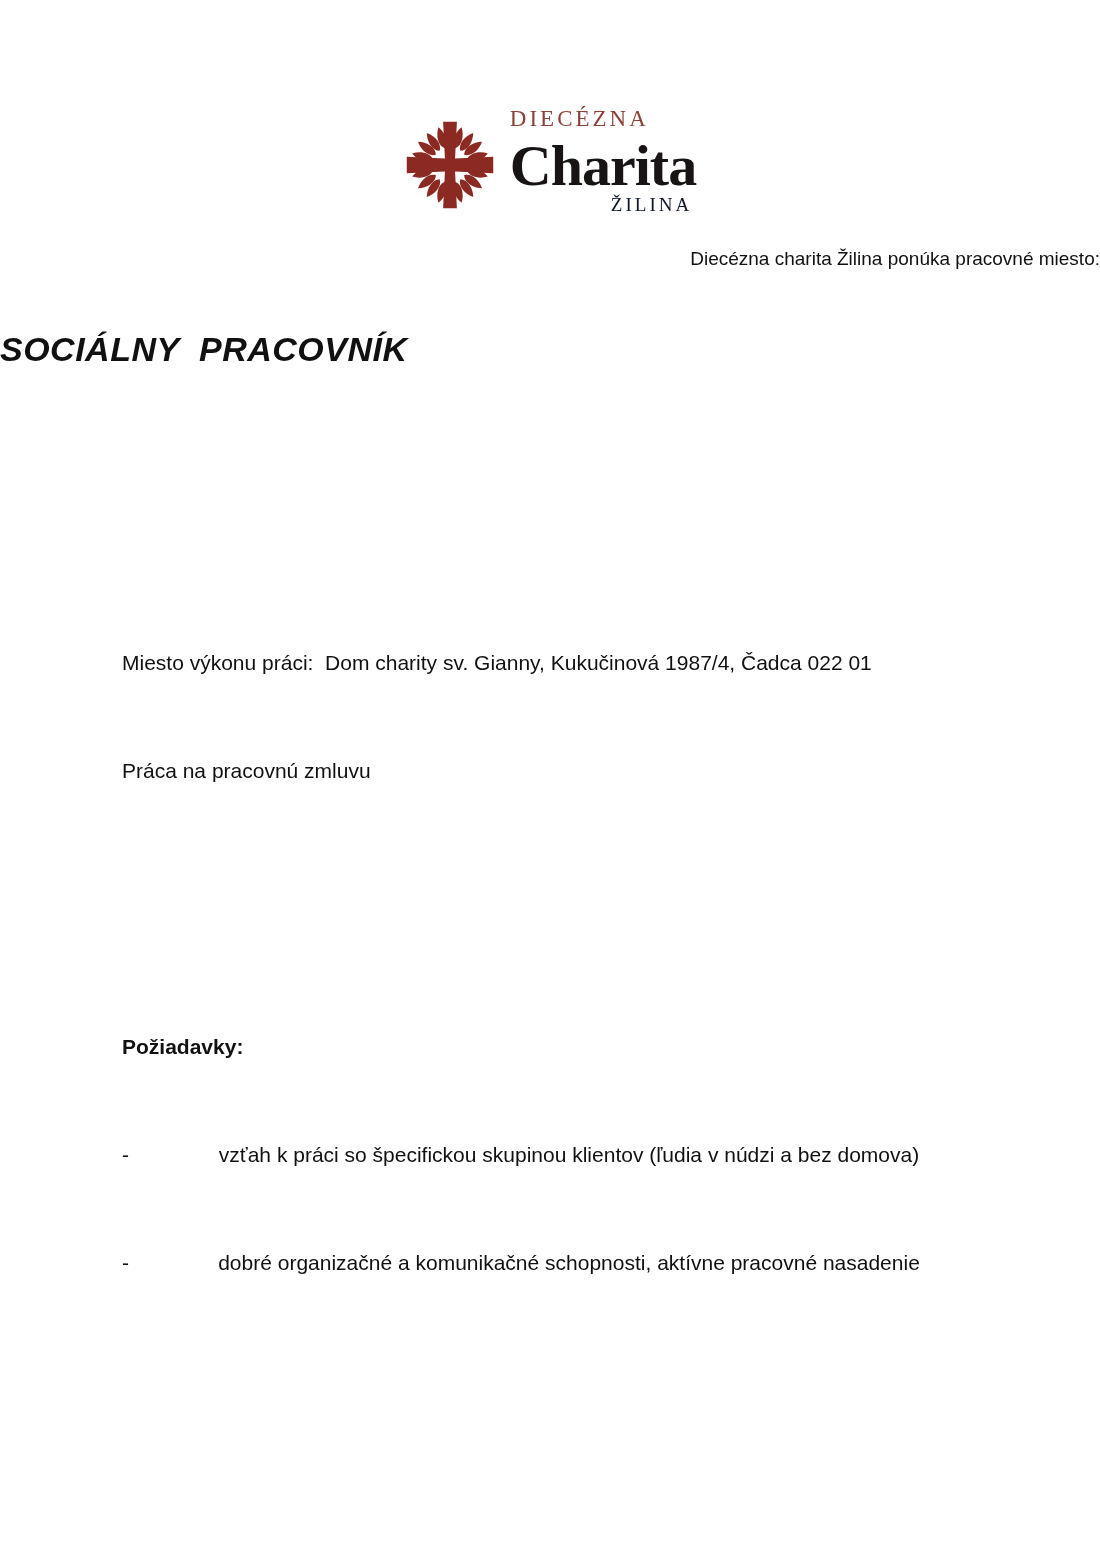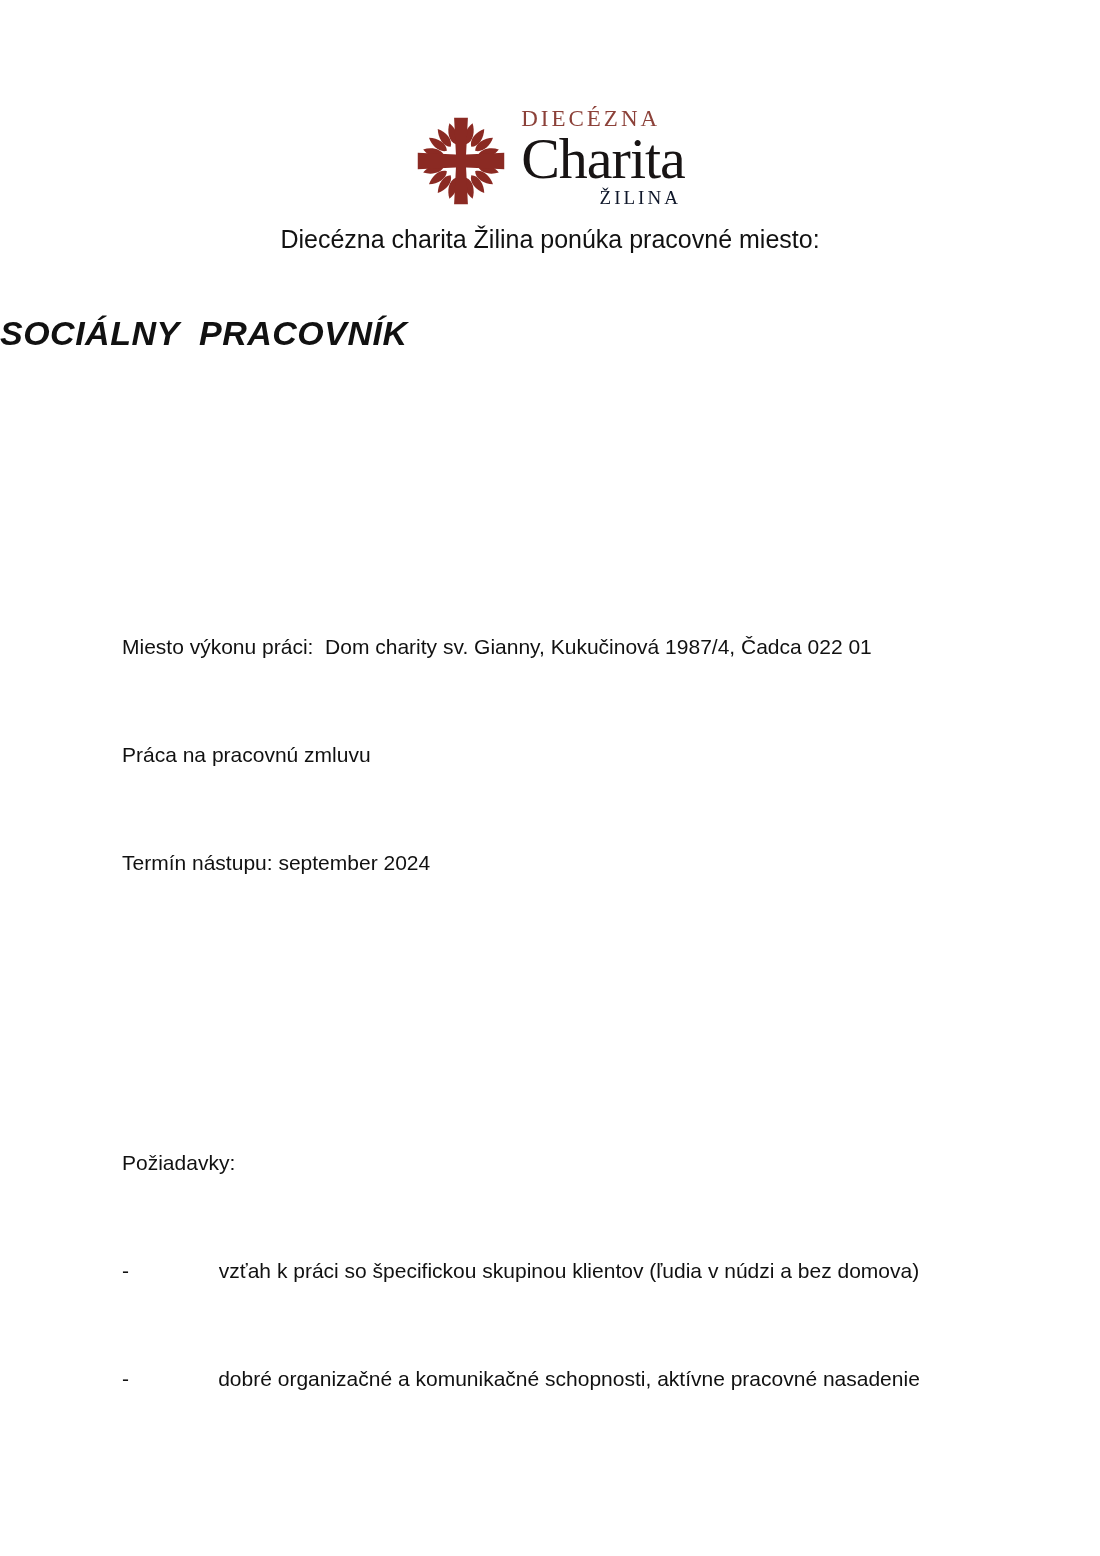--- a/index.html
+++ b/index.html
@@ -23,42 +23,42 @@
   .logo-text { display: flex; flex-direction: column; margin-left: 14px; }
   .logo-top {
     font-family: "Liberation Serif", serif;
     color: #8c4139;
     font-size: 23px;
     letter-spacing: 3px;
     line-height: 24px;
   }
   .logo-name {
     font-family: "Liberation Serif", serif;
-    font-weight: 400;
+    font-weight: 700;
     color: #181414;
     font-size: 58px;
     line-height: 56px;
     letter-spacing: -1px;
-    margin-top: 0px;
+    margin-top: 7px;
   }
   .logo-bottom {
     font-family: "Liberation Serif", serif;
     color: #0f172a;
     font-size: 19px;
     letter-spacing: 3px;
     line-height: 22px;
     align-self: flex-end;
     margin-right: 4px;
   }
 
   
   .intro {
-    text-align: center;
-    font-size: 25px;
-    margin-top: 16px;
+    text-align: right;
+    font-size: 19px;
+    margin-top: 32px;
     white-space: pre-wrap;
   }
   .job-title {
     text-align: left;
     font-size: 34px;
     font-weight: 700;
     font-style: italic;
     letter-spacing: 0.5px;
     margin-top: 60px;
     white-space: pre-wrap;
@@ -66,21 +66,21 @@
 
   
   .content {
     padding: 0 110px 0 122px;
     font-size: 21px;
     line-height: 36px;
     white-space: pre-wrap;
   }
   .content .b, .bold { font-weight: 400; }
   .details { margin-top: 60px; }
-  .section-heading { font-weight: 400; margin-top: 48px; }
+  .section-heading { font-weight: 700; margin-top: 24px; }
   .bullet { display: flex; }
   .bullet .dash { width: 26px; flex: 0 0 auto; }
   .bullet .btxt { flex: 1 1 auto; text-align: center; }
 </style>
 </head>
 <body>
 
 <div class="page">
 
   <div class="logo-row">
@@ -118,21 +118,20 @@
   <div class="intro">Diecézna charita Žilina ponúka pracovné miesto:</div>
 
   <div class="job-title">SOCIÁLNY  PRACOVNÍK</div>
 
   <div class="content">
 
     
     <div class="details">
       <div><span>Miesto výkonu práci:  </span><span class="b">Dom charity sv. Gianny, Kukučinová 1987/4, Čadca 022 01</span></div>
       <div><span>Práca na pracovnú zmluvu</span></div>
-      <div><span>Termín nástupu: </span><span class="b">september 2024</span></div>
     </div>
 
     
     <div class="section-heading">Požiadavky:</div>
     <div class="bullet">
       <span class="dash">-</span>
       <span class="btxt"><span>vzťah k práci so špecifickou skupinou klientov (ľudia v núdzi a bez domova)</span></span>
     </div>
     <div class="bullet">
       <span class="dash">-</span>

